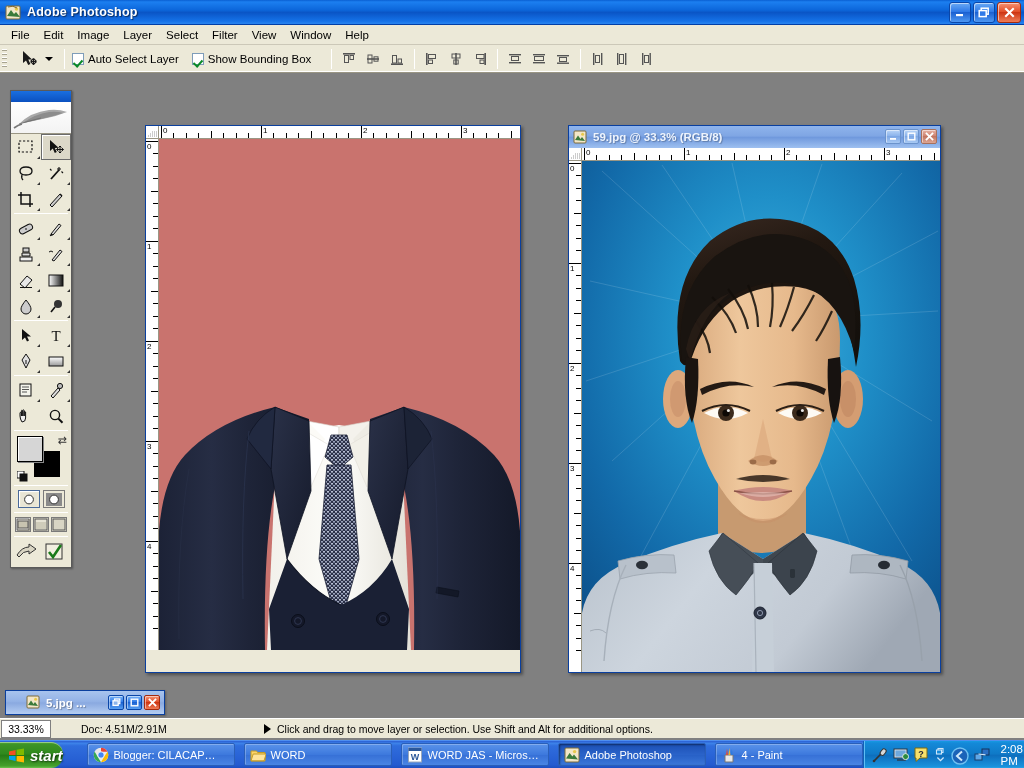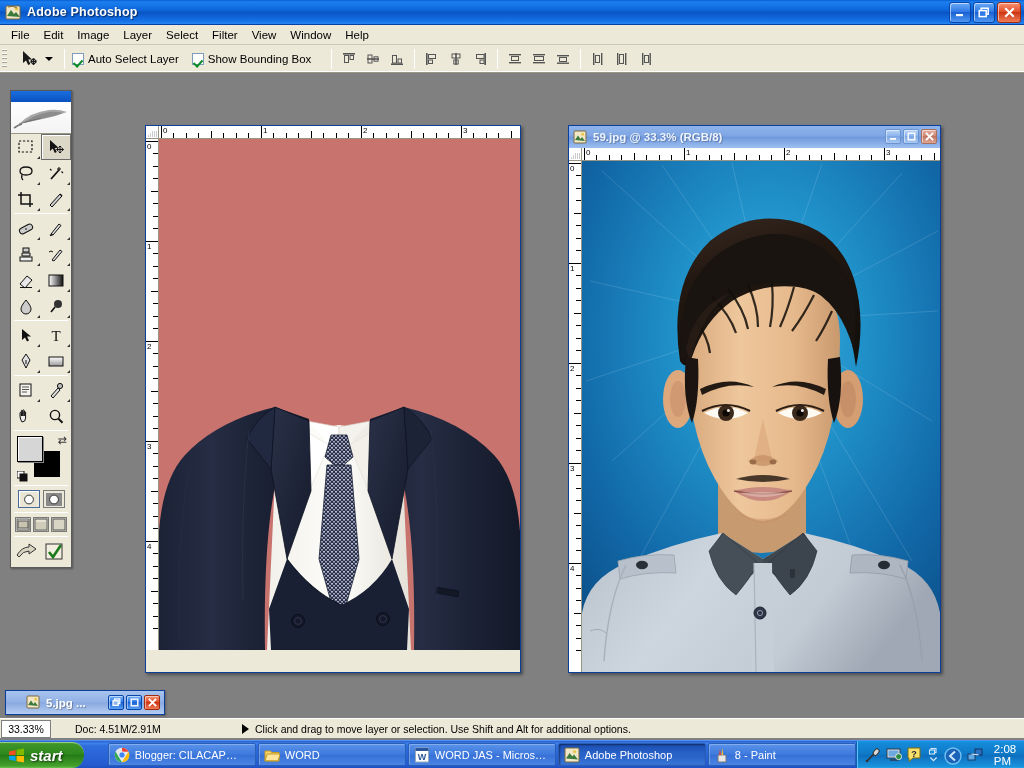--- a/index.html
+++ b/index.html
@@ -148,37 +148,37 @@
     border:1px solid #0a3f9e;
     background:linear-gradient(to bottom,#a8c4ee 0%,#93b2e6 45%,#8aa9e0 52%,#b4cdf2 100%);
     display:flex;align-items:center;padding-left:20px; box-shadow:1px 1px 2px rgba(0,0,0,.3);}
   .minwin .mt{ color:#fff;font-weight:bold;font-size:11.5px;text-shadow:1px 1px 1px rgba(0,0,0,.3);}
 
   
   .statusbar{ position:absolute;left:0;top:718px;width:1024px;height:20px;
     background:#ece9d8;border-top:1px solid #fff;display:flex;align-items:center;}
   .sb-zoom{ width:50px;height:18px;background:#fff;border:1px solid #7f7f7f;
     display:flex;align-items:center;justify-content:center;font-size:10.5px;margin-left:1px;}
-  .sb-doc{ padding:0 24px;font-size:10.5px;color:#000;width:185px;}
+  .sb-doc{ padding:0 8px;font-size:10.5px;color:#000;width:185px;margin-left:22px;}
   .sb-arrow{ width:0;height:0;border-top:5px solid transparent;border-bottom:5px solid transparent;
     border-left:7px solid #000;margin:0 6px;}
   .sb-hint{ font-size:10.5px;color:#000;}
 
   
   .taskbar{ position:absolute;left:0;top:740px;width:1024px;height:28px;
     background:linear-gradient(to bottom,#2a5fd4 0%,#3c82e8 9%,#2f6ddd 18%,#245bd0 88%,#1d4fc0 100%);
     border-top:1px solid #4f8ff0; display:flex;align-items:center;}
   .startbtn{ width:94px;height:26px;margin:1px 4px 0 0;
     background:linear-gradient(to bottom,#55ad3a 0%,#3d9327 10%,#2f8a1d 45%,#267c16 52%,#45a02c 92%,#6cc44e 100%);
     border-radius:0 12px 12px 0; display:flex;align-items:center;
     box-shadow: inset 0 1px 0 rgba(255,255,255,.4);}
   .startbtn .slogo{ width:17px;height:17px;margin:0 5px 0 8px;}
   .startbtn .stext{ color:#fff;font-weight:bold;font-style:italic;font-size:15px;
     text-shadow:1px 1px 2px rgba(0,0,0,.6);}
-  .tb-items{ display:flex;align-items:flex-start;gap:2px;margin-left:20px;flex:1;}
+  .tb-items{ display:flex;align-items:flex-start;gap:9px;margin-left:20px;flex:1;}
   .tb-item{ height:23px; display:flex;align-items:center;padding:0 7px 0 5px;
     background:linear-gradient(to bottom,#5a93ea,#3d79dd 50%,#3670d6 52%,#4a85e4);
     border:1px solid #2a5fb8; border-radius:2px; color:#fff;font-size:11px;
     white-space:nowrap;overflow:hidden; box-shadow: inset 1px 1px 0 rgba(255,255,255,.25);}
   .tb-item.active{ background:linear-gradient(to bottom,#1b4fb4,#2a63c9 50%,#2760c6 52%,#3a76d8);
     box-shadow: inset 1px 1px 2px rgba(0,0,0,.45);}
   .tb-item .ti{ width:16px;height:16px;margin-right:5px;flex-shrink:0;}
   .tray{ height:28px;display:flex;align-items:center;padding:0 6px 0 8px;
     background:linear-gradient(to bottom,#169ae2 0%,#1489d8 8%,#0f7ac8 45%,#0d6fbe 52%,#1a93dd 92%,#35b0ee 100%);
     border-left:1px solid #1060b8; position:relative;}
@@ -1155,21 +1155,21 @@
 
       <div class="tb-item" style="width:148px;">
         <span class="ti">
           <svg width="16" height="16" viewBox="0 0 16 16">
             <path d="M4 15 L4 8 h8 v7 z" fill="#e8e8e8" stroke="#777"></path>
             <path d="M5 8 L6 1.5 L7 8 Z" fill="#e24a3a"></path>
             <path d="M7.4 8 L8.4 1 L9.4 8 Z" fill="#f0b82a"></path>
             <path d="M9.8 8 L10.8 2 L11.8 8 Z" fill="#2a7ae0"></path>
           </svg>
         </span>
-        <span>8 - Paint</span>
+        <span>4 - Paint</span>
       </div>
     </div>
 
     <div class="tray">
       <span class="tray-icon">
         <svg width="16" height="16" viewBox="0 0 16 16">
           <rect x="9" y="1.5" width="4.4" height="7" rx="2.2" fill="#d8d8d8" stroke="#333" transform="rotate(38 11 5)"></rect>
           <path d="M8.6 7.4 L2.4 13.6" stroke="#333" stroke-width="1.5"></path>
           <circle cx="2" cy="14" r="1.3" fill="#333"></circle>
         </svg>

